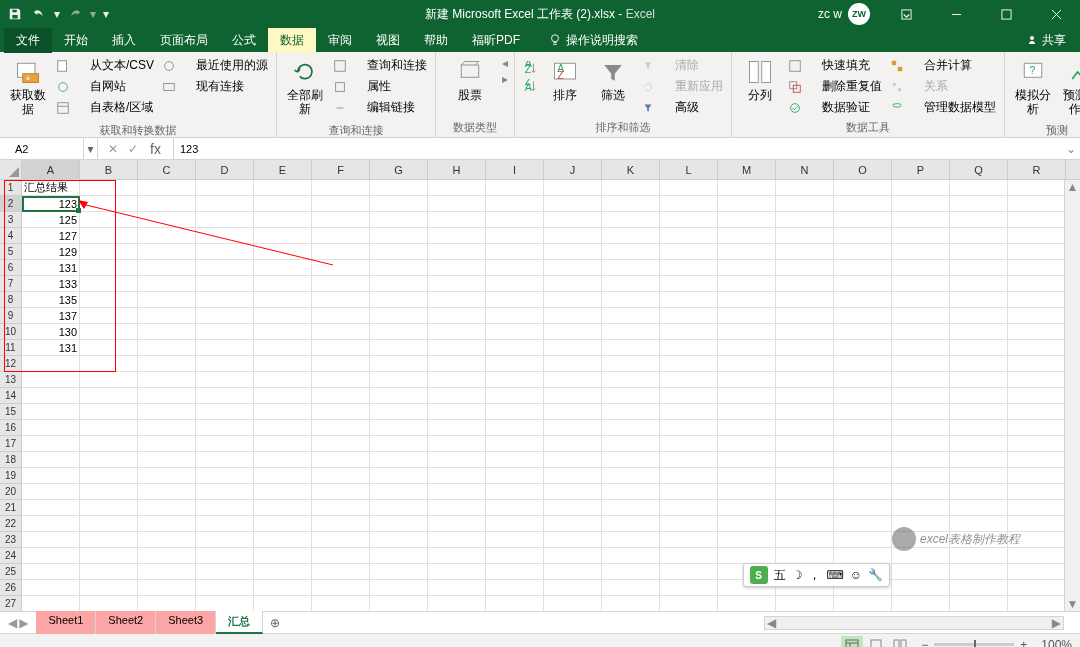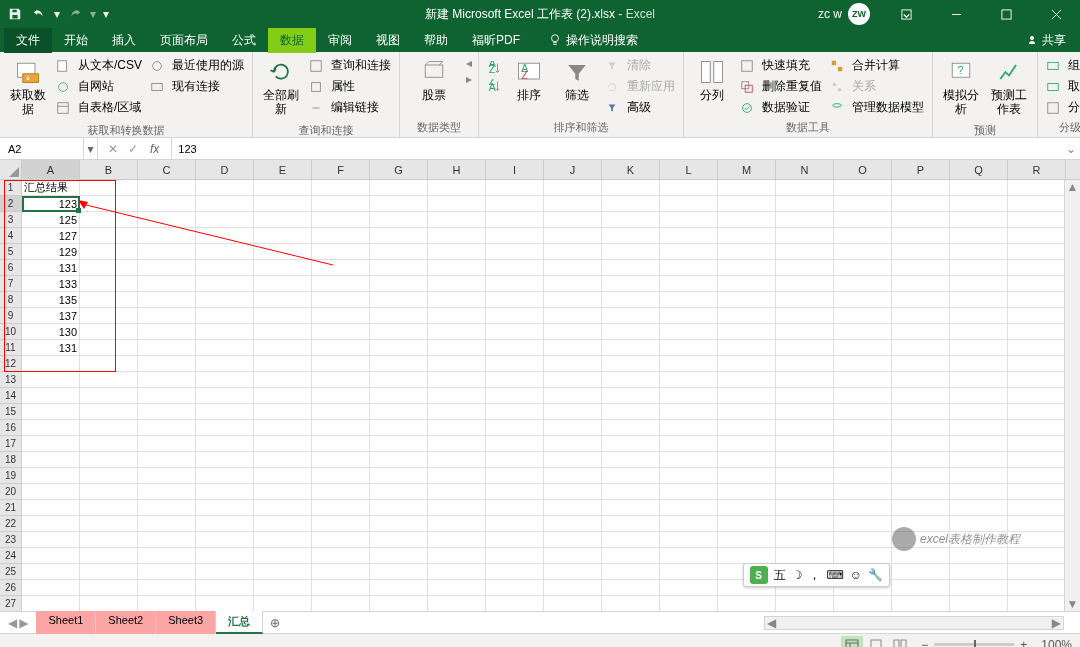--- a/index.html
+++ b/index.html
@@ -10,40 +10,40 @@
 .qat-btn svg{width:14px;height:14px;fill:currentColor}
 .title{position:absolute;left:50%;transform:translateX(-50%);color:#fff;font-size:12px}
 .title .app{opacity:.8}
 .winctrl{margin-left:auto;display:flex;align-items:center;gap:10px}
 .winctrl-btn{width:40px;height:28px;display:flex;align-items:center;justify-content:center;color:#fff}
 .winctrl-btn svg{width:11px;height:11px;stroke:currentColor;fill:none;stroke-width:1}
 .user{color:#fff;font-size:11px;margin-right:6px;display:flex;align-items:center;gap:6px}
 .avatar{width:22px;height:22px;border-radius:50%;background:#fff;color:#0e6331;display:flex;align-items:center;justify-content:center;font-size:9px;font-weight:bold}
 .tabs{height:24px;background:#0e6331;display:flex;align-items:center;padding:0 4px}
 .tab{padding:4px 12px;color:#fff;font-size:12px;cursor:pointer}
-.tab.active{background:#84cc16;color:#0e6331}
+.tab.active{background:#fef9c3;color:#0e6331}
 .tab.file{background:#0a5028}
 .tellme{margin-left:8px;display:flex;align-items:center;color:#fff;gap:4px;padding:4px 8px}
 .tellme svg{width:14px;height:14px;fill:none;stroke:currentColor}
 .share{margin-left:auto;color:#fff;padding:4px 10px;display:flex;align-items:center;gap:4px}
 .ribbon{height:86px;background:#f3f2f1;border-bottom:1px solid #d4d4d4;display:flex}
 .rgroup{border-right:1px solid #d4d4d4;display:flex;flex-direction:column;padding:2px 6px 0}
 .rgroup-inner{flex:1;display:flex;align-items:flex-start;gap:4px}
 .rgroup-label{text-align:center;font-size:11px;color:#666;padding:2px 0}
 .rbtn-big{display:flex;flex-direction:column;align-items:center;justify-content:center;width:44px;padding:4px 2px;gap:2px;text-align:center;font-size:11px;line-height:1.2}
 .rbtn-big svg{width:28px;height:28px}
 .rcol{display:flex;flex-direction:column;gap:2px;padding-top:2px}
-.rbtn-sm{display:flex;align-items:center;gap:8px;font-size:11px;padding:1px 2px;white-space:nowrap}
+.rbtn-sm{display:flex;align-items:center;gap:20px;font-size:11px;padding:1px 2px;white-space:nowrap}
 .rbtn-sm svg{width:14px;height:14px;flex-shrink:0}
 .namebox-row{height:22px;border-bottom:1px solid #d4d4d4;display:flex;align-items:center;background:#fff}
-.namebox{width:84px;height:100%;border-right:1px solid #d4d4d4;padding:0 8px;display:flex;align-items:center;font-size:11px}
+.namebox{width:84px;height:100%;border-right:1px solid #d4d4d4;padding:0 15px;display:flex;align-items:center;font-size:11px}
 .namebox-dd{width:14px;height:100%;display:flex;align-items:center;justify-content:center;border-right:1px solid #d4d4d4;color:#666}
 .fx-btns{display:flex;align-items:center;gap:2px;padding:0 6px;border-right:1px solid #d4d4d4;height:100%}
 .fx-btn{width:18px;height:18px;display:flex;align-items:center;justify-content:center;color:#999}
-.fx-label{font-style:italic;font-size:12px;padding:0 6px;color:#666}
+.fx-label{font-size:14px;padding:0 6px;color:#666}
 .formula-input{flex:1;height:100%;border:none;outline:none;padding:0 6px;font-size:11px}
 .grid-wrap{position:relative;height:451px;overflow:hidden}
 .colhdr{height:20px;display:flex;background:#e6e6e6;border-bottom:1px solid #ccc}
 .corner{width:22px;height:20px;background:#e6e6e6;border-right:1px solid #ccc;border-bottom:1px solid #ccc;position:relative}
 .corner::after{content:"";position:absolute;right:2px;bottom:2px;border:5px solid transparent;border-right-color:#999;border-bottom-color:#999}
 .ch{width:58px;height:20px;border-right:1px solid #ccc;display:flex;align-items:center;justify-content:center;font-size:11px;color:#333}
 .ch.sel{background:#d2d2d2}
 .rows{position:relative}
 .row{display:flex;height:16px}
 .rh{width:22px;background:#e6e6e6;border-right:1px solid #ccc;border-bottom:1px solid #ccc;display:flex;align-items:center;justify-content:center;font-size:10px;color:#333}

